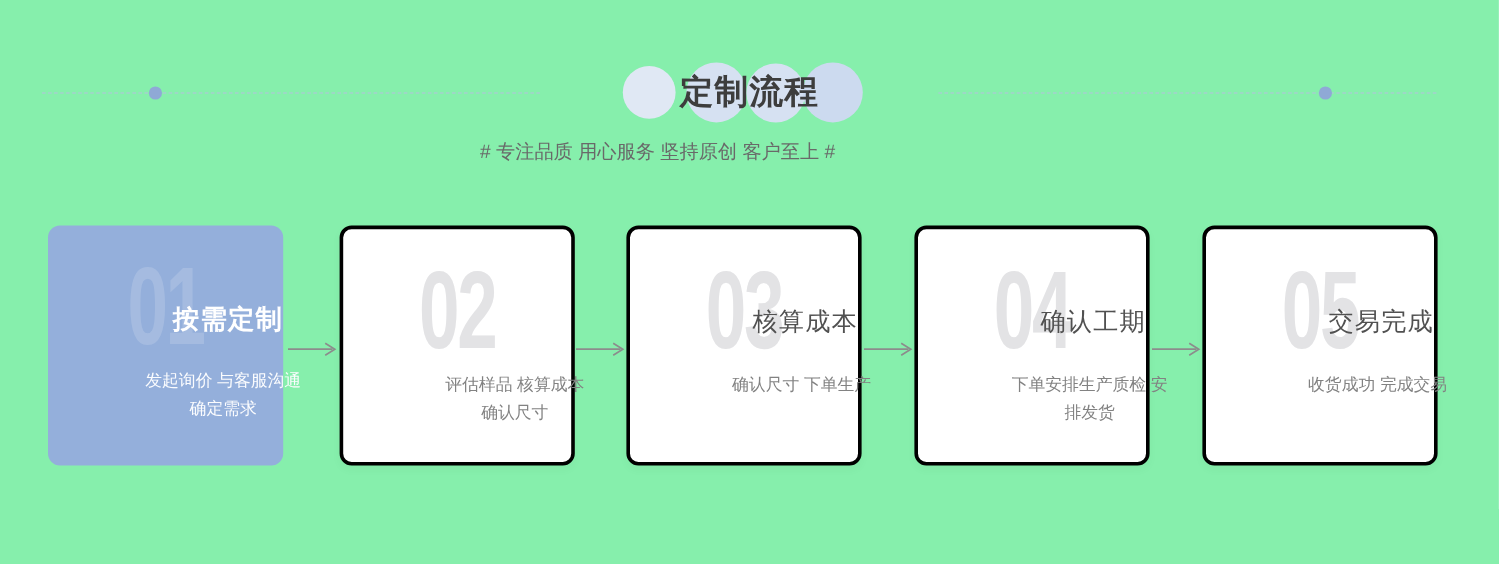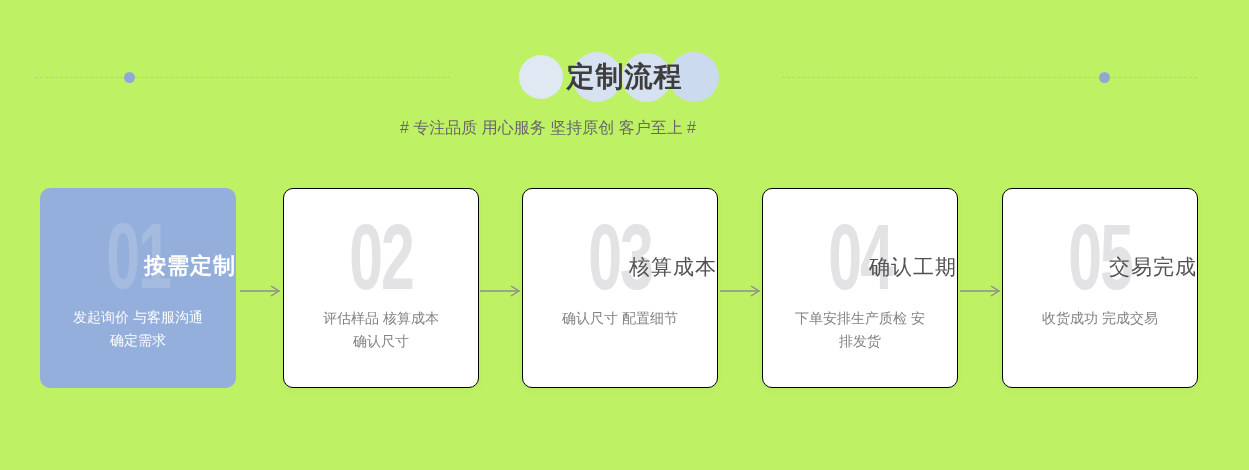--- a/index.html
+++ b/index.html
@@ -4,21 +4,21 @@
 <style>
   html,body { margin:0; padding:0; }
   body {
     font-family: "Liberation Sans", "DejaVu Sans", sans-serif;
     background:#f6f6f7;
   }
   .stage {
     position:relative;
     width:1249px;
     height:470px;
-    background:#bef264;
+    background:#86efac;
     overflow:hidden;
   }
 
   
   .dash {
     position:absolute;
     top:77px;
     height:0;
     border-top:1px dashed #b3c2de;
   }
@@ -64,21 +64,21 @@
     color:#696969;
   }
 
   
   .card {
     position:absolute;
     top:188px;
     width:196px;
     height:200px;
     background:#ffffff;
-    border:1px solid #000000;
+    border:3px solid #000000;
     border-radius:10px;
     box-shadow:0 3px 8px rgba(0,0,0,0.03);
     box-sizing:border-box;
   }
   .card.pos1 { left:40px;  }
   .card.pos2 { left:283px; }
   .card.pos3 { left:522px; }
   .card.pos4 { left:762px; }
   .card.pos5 { left:1002px;}
 
@@ -119,20 +119,21 @@
   }
 
   .card-lines {
     position:absolute;
     top:118px; left:0;
     width:100%;
     text-align:center;
     font-size:14px;
     line-height:23px;
     color:#828282;
+    padding-left:48px;
   }
   .card--highlight .card-lines { color:#fbfcfe; }
 
   
   .arrow {
     position:absolute;
     top:284px;
     width:44px; height:14px;
   }
   .a1 { left:238px; }
@@ -188,21 +189,21 @@
     <svg width="44" height="14" viewBox="0 0 44 14">
       <line x1="2" y1="7" x2="39" y2="7" stroke="#8c8c8c" stroke-width="1.4"></line>
       <path d="M33 2 L41 7 L33 12" fill="none" stroke="#8c8c8c" stroke-width="1.4"></path>
     </svg>
   </div>
 
   <div class="card pos3">
     <div class="card-number">03</div>
     <div class="card-title">核算成本</div>
     <div class="card-lines">
-      <div>确认尺寸 配置细节</div>
+      <div>确认尺寸 下单生产</div>
     </div>
   </div>
 
   <div class="arrow a3">
     <svg width="44" height="14" viewBox="0 0 44 14">
       <line x1="2" y1="7" x2="39" y2="7" stroke="#8c8c8c" stroke-width="1.4"></line>
       <path d="M33 2 L41 7 L33 12" fill="none" stroke="#8c8c8c" stroke-width="1.4"></path>
     </svg>
   </div>
 

